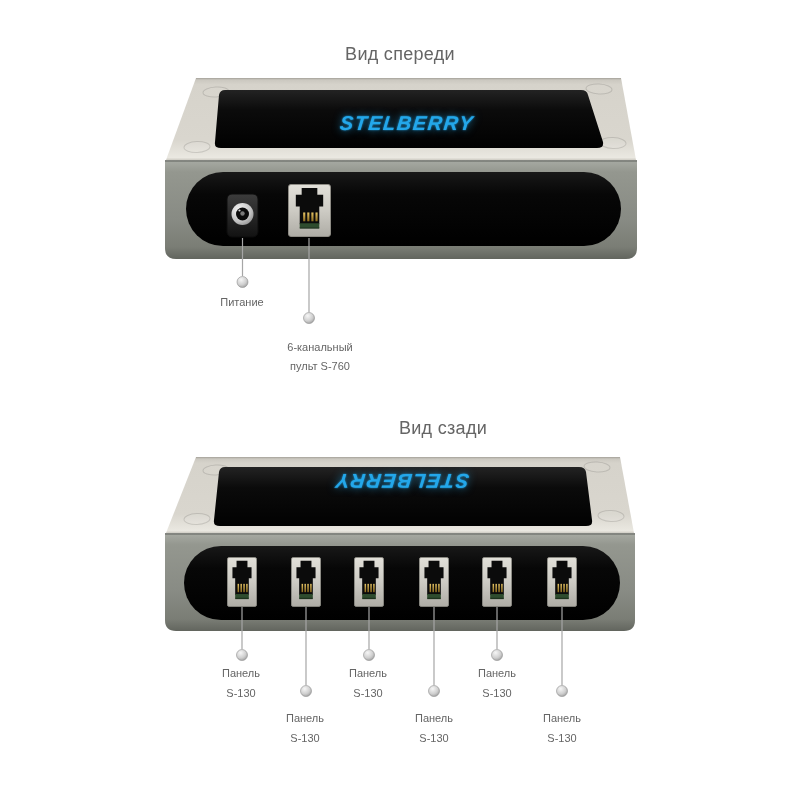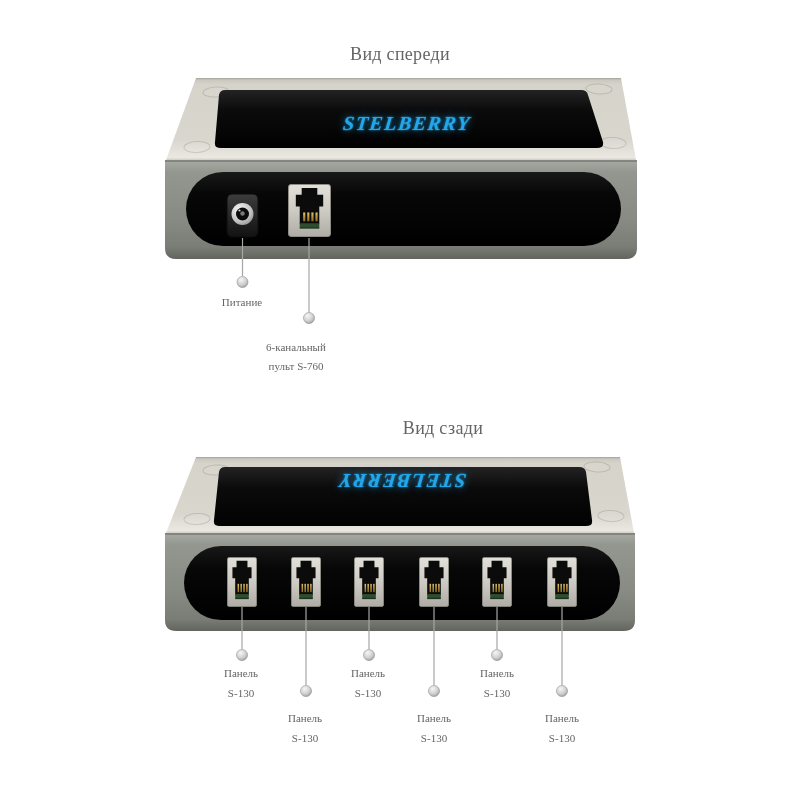--- a/index.html
+++ b/index.html
@@ -1,26 +1,26 @@
 <!DOCTYPE html>
 <html style="--logo-blue: #23a7ea; --text-gray: #656565; --line-gray: #a6a6a6; --body-light: #d7d4cc; --body-gray: #8a8d86;"><head>
 <meta charset="utf-8">
 <style>
   html,body{margin:0;padding:0;background:#ffffff;}
   body{width:800px;height:800px;font-family:"Liberation Sans",sans-serif;}
-  .canvas{position:relative;width:728px;height:800px;background:#fff;overflow:hidden;font-family:Liberation Serif, serif;}
+  .canvas{position:relative;width:728px;height:800px;background:#fff;overflow:hidden;}
   svg.art{position:absolute;left:0;top:0;}
   .caption{position:absolute;left:0;width:800px;text-align:center;
            color:var(--text-gray,#666);font-size:18px;letter-spacing:.3px;}
   .caption.front{top:44px;}
   .caption.rear{top:418px;margin-left:43px;}
   .lbl{position:absolute;color:var(--text-gray,#666);font-size:11px;line-height:20px;
        text-align:center;white-space:pre-line;}
   .lbl.power{left:162px;top:292px;width:160px;}
-  .lbl.console{left:196px;top:338px;width:200px;line-height:19px;}
+  .lbl.console{left:220px;top:338px;width:200px;line-height:19px;}
   .lbl.p1{left:181px;top:663px;width:120px;}
   .lbl.p2{left:245px;top:708px;width:120px;}
   .lbl.p3{left:308px;top:663px;width:120px;}
   .lbl.p4{left:374px;top:708px;width:120px;}
   .lbl.p5{left:437px;top:663px;width:120px;}
   .lbl.p6{left:502px;top:708px;width:120px;}
   .logo{position:absolute;width:154px;text-align:center;font-style:italic;font-weight:bold;
         font-size:20px;letter-spacing:1.5px;color:var(--logo-blue,#23a7ea);
         text-shadow:0 0 8px rgba(35,167,234,.75),0 0 2px rgba(35,167,234,.9);
         transform:skewX(-6deg);}

